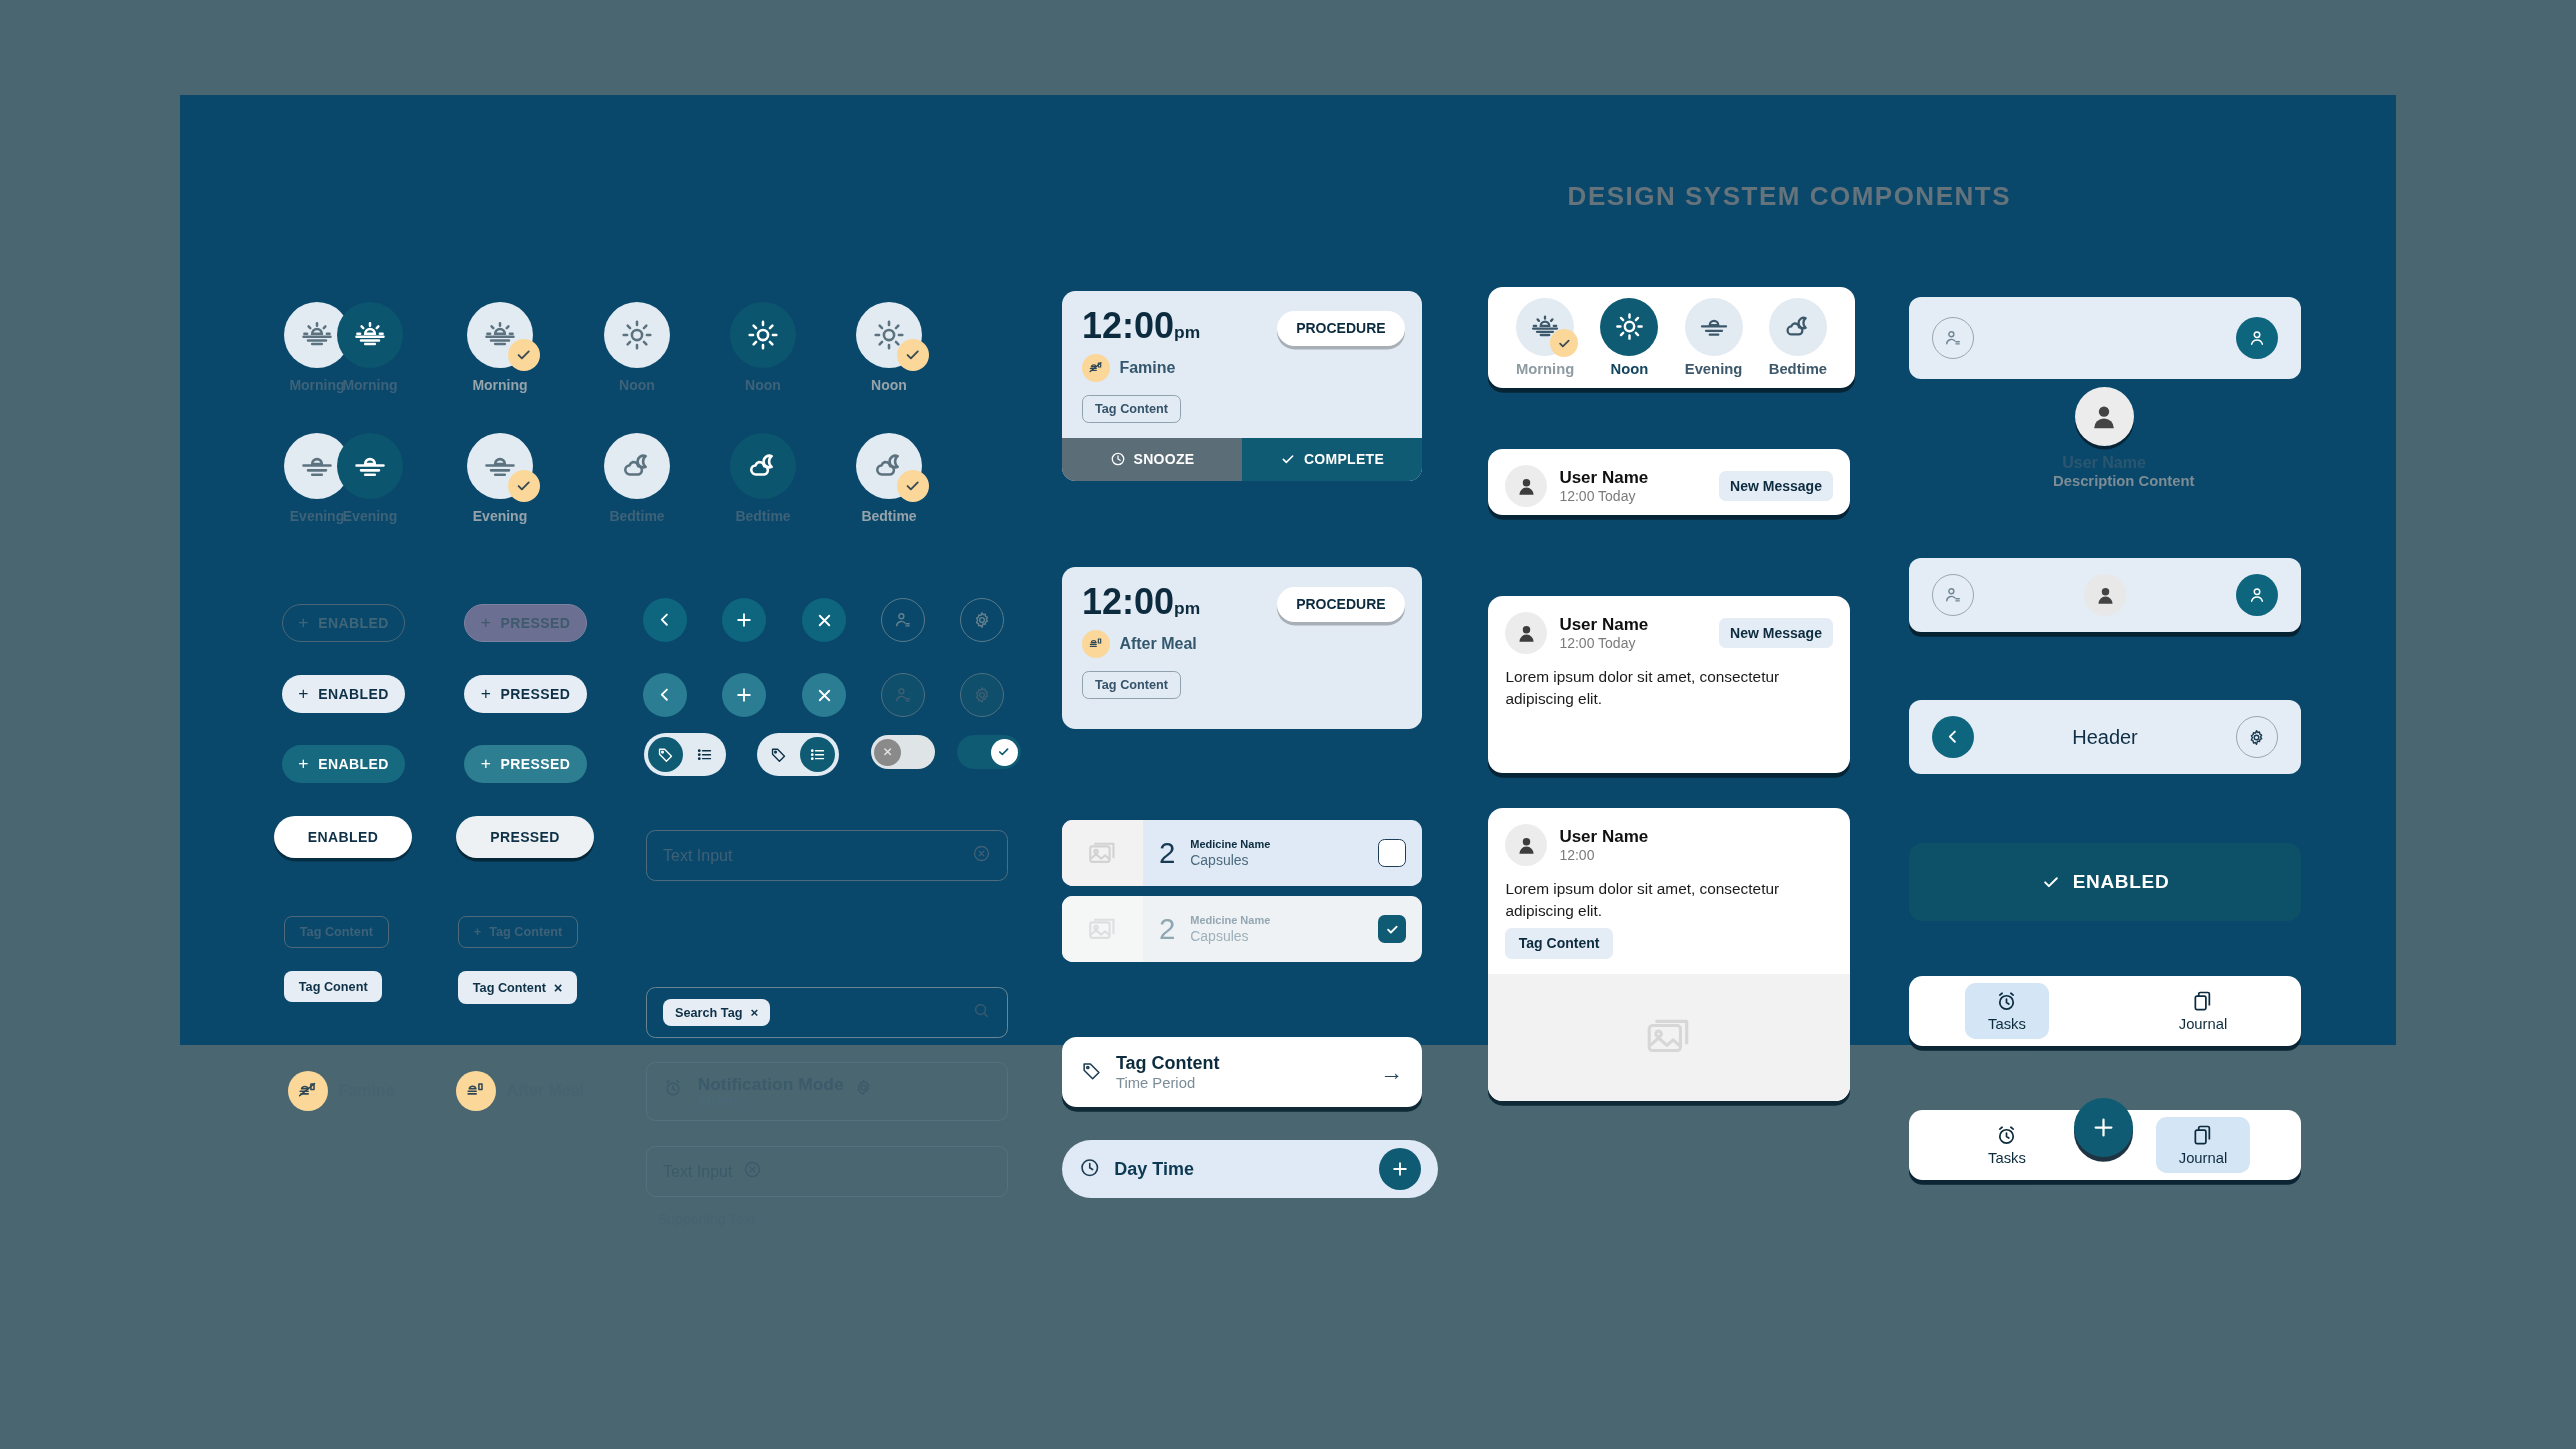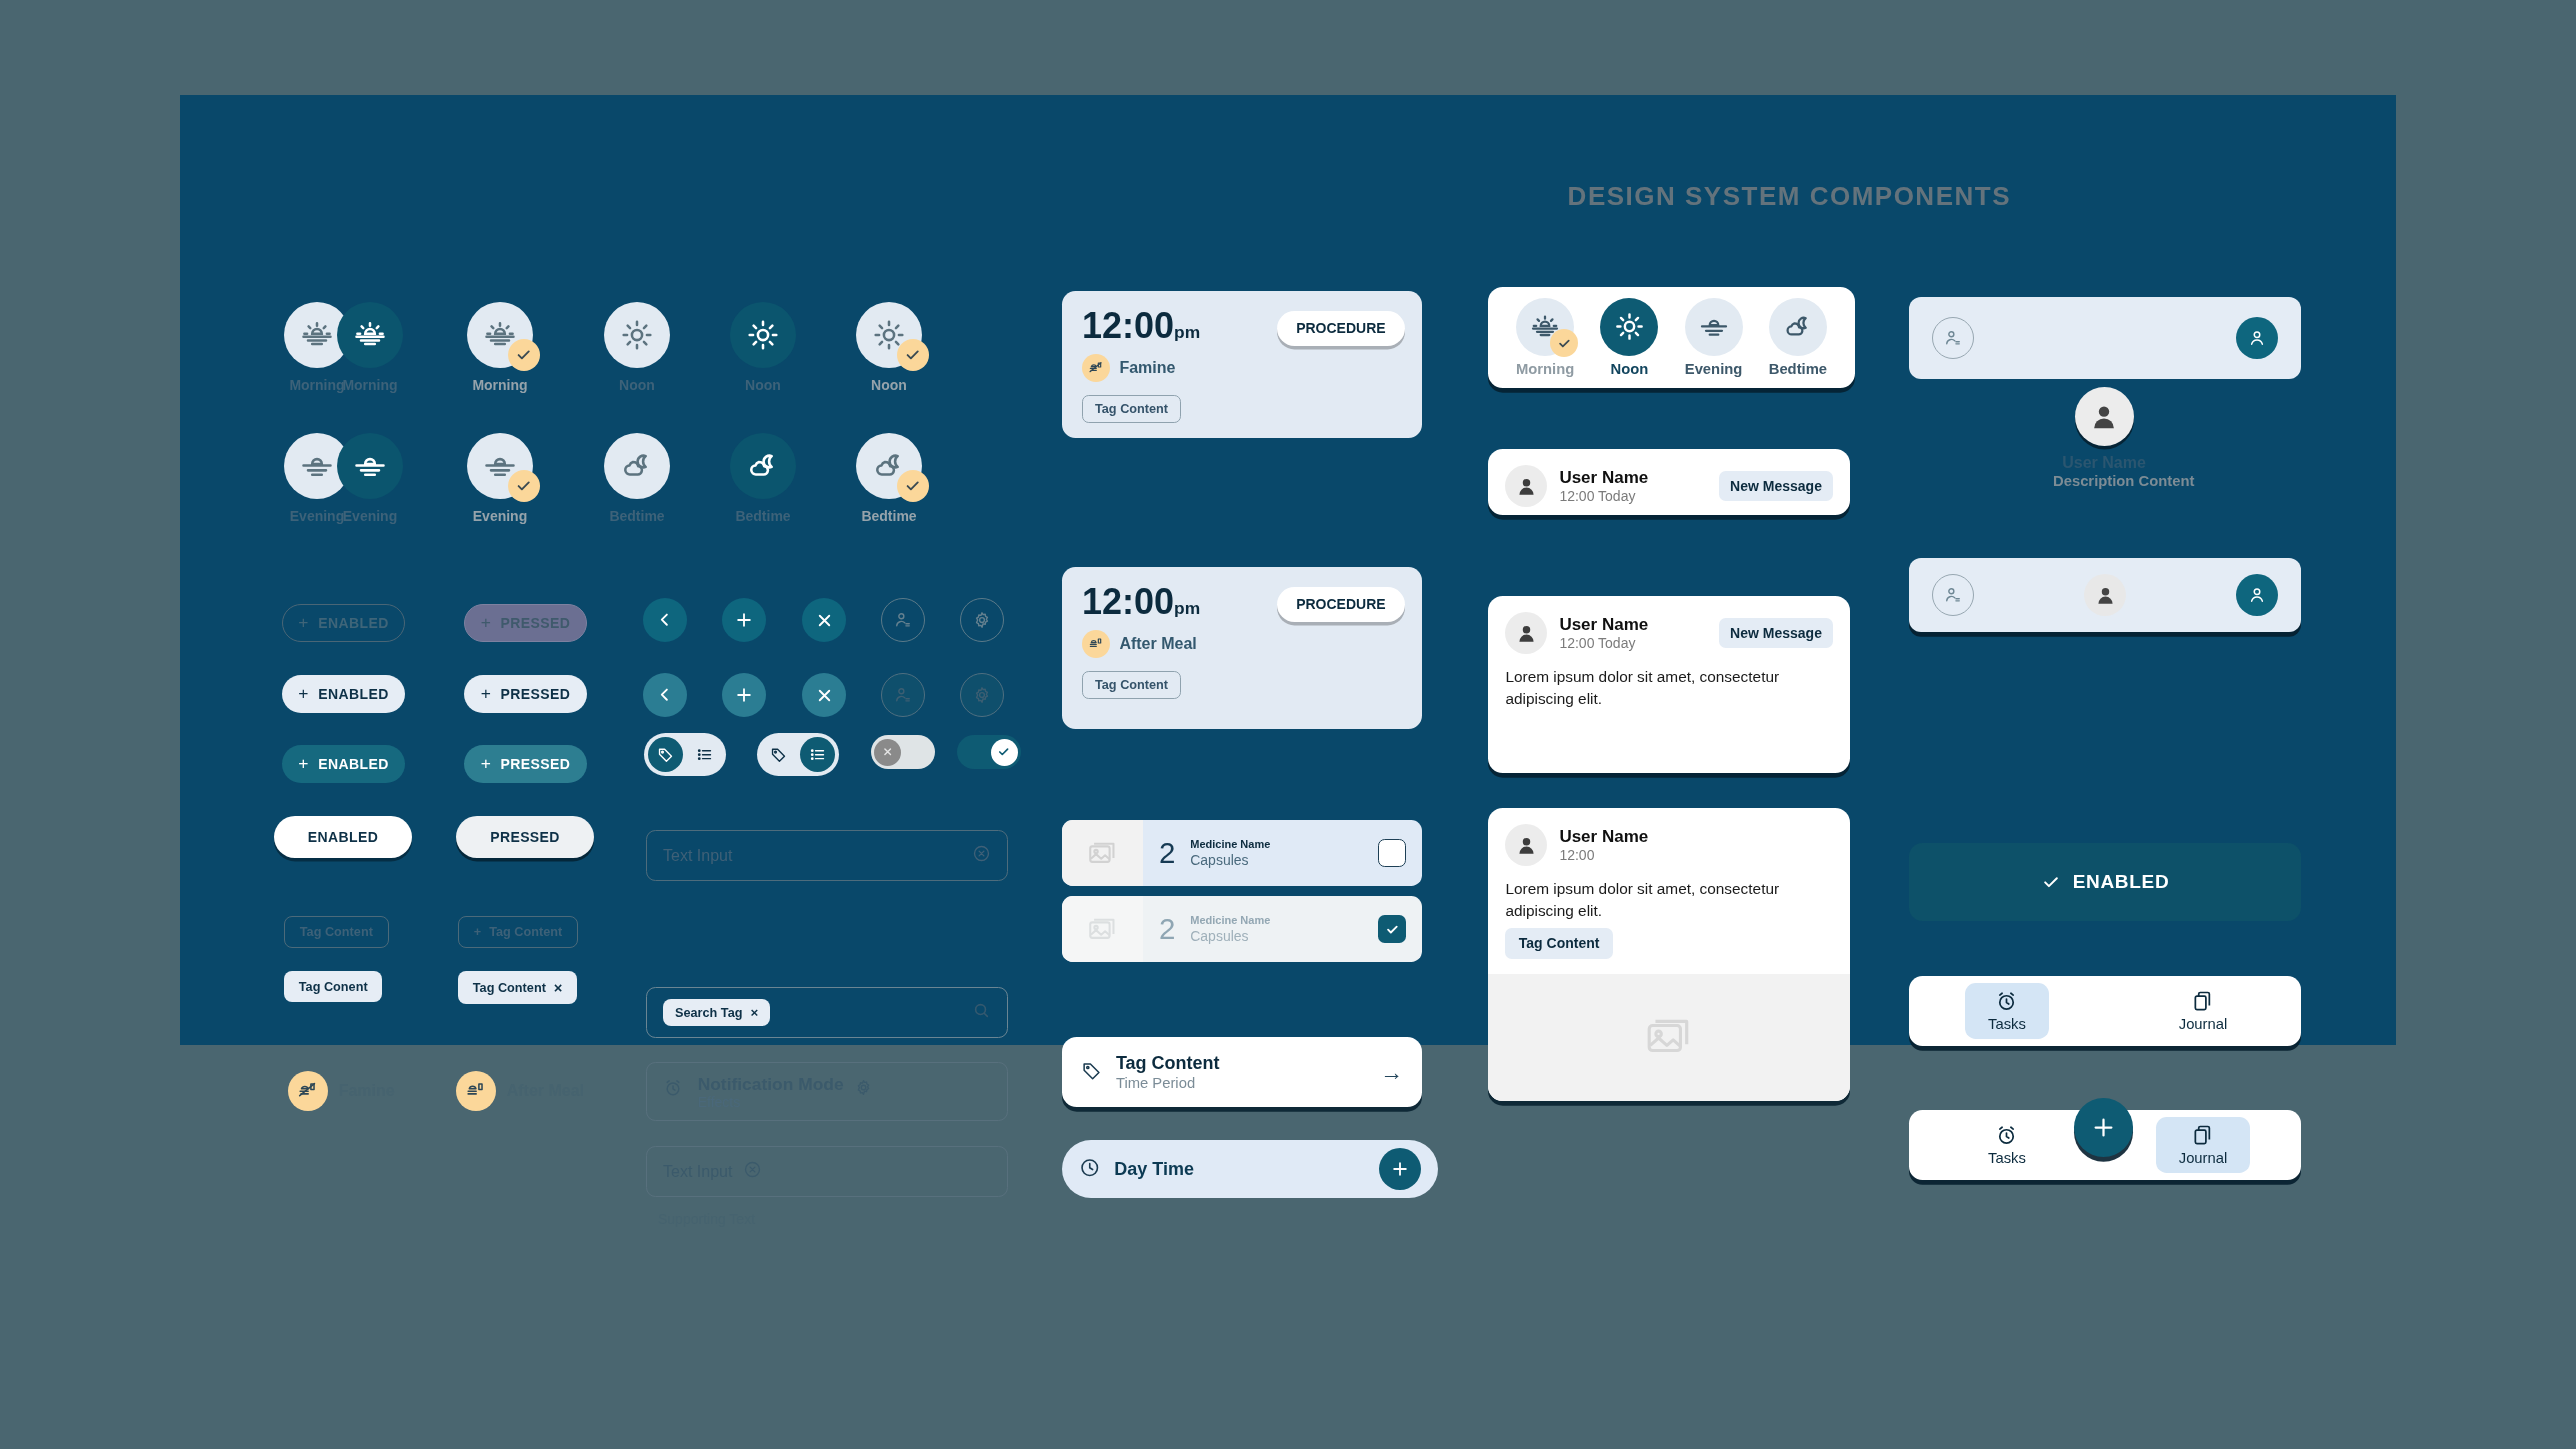--- a/index.html
+++ b/index.html
@@ -610,20 +610,35 @@
           <svg width="16" height="16" viewBox="0 0 24 24" fill="none" stroke="#2e4756" stroke-width="1.8" stroke-linecap="round" stroke-linejoin="round">
             <path d="M3.5 12.5h9M4.5 15.5h8M5 9.8a4 4 0 0 1 7.5 0z"></path>
               <path d="M15.5 4.5h3.5v6h-3.5z"></path>
               <path d="M3 17.5L19.5 4"></path>
           </svg>
         </div>
         <div class="mt">Famine</div>
       </div>
       <div class="tagbox">Tag Content</div>
     </div>
+    <div class="acts">
+      <div class="snooze">
+        <svg width="16" height="16" viewBox="0 0 24 24" fill="none" stroke="#fff" stroke-width="1.9" stroke-linecap="round">
+            <circle cx="12" cy="12" r="8.6"></circle>
+            <path d="M12 7.4V12l3.2 2"></path>
+          </svg>
+        <span>SNOOZE</span>
+      </div>
+      <div class="complete">
+        <svg width="16" height="16" viewBox="0 0 24 24" fill="none" stroke="#fff" stroke-width="2.4" stroke-linecap="round" stroke-linejoin="round">
+            <path d="M5 12.5l4.5 4.5L19 7.5"></path>
+          </svg>
+        <span>COMPLETE</span>
+      </div>
+    </div>
   </div>
 
   <div class="alarm" style="position:absolute;left:1062px;top:567px;border-radius:13.4px;">
     <div class="body" style="padding-bottom:29.5px;">
       <div class="time">
         <span style="font-size:36px;">12:00</span><span>pm</span>
       </div>
       <div class="procbtn">PROCEDURE</div>
       <div class="meal">
         <div class="mc">
@@ -879,20 +894,34 @@
         </svg>
     </div>
     <div class="av-sm av-teal">
       <svg width="20" height="20" viewBox="0 0 24 24" fill="none" stroke="#fff" stroke-width="1.8" stroke-linecap="round">
           <circle cx="12" cy="8" r="3.3"></circle>
           <path d="M5.6 19.4a6.6 6.6 0 0 1 12.8 0"></path>
         </svg>
     </div>
   </div>
 
+  <div class="bar" style="position:absolute;left:1909px;top:700px;width:392px;height:74px;">
+    <div class="av-sm av-teal">
+      <svg width="17.4" height="17.4" viewBox="0 0 24 24" fill="none" stroke="#fff" stroke-width="2.6" stroke-linecap="round" stroke-linejoin="round">
+          <path d="M15 5l-7 7 7 7"></path>
+        </svg>
+    </div>
+    <div style="font-size:20px;color:#0e2f45;">Header</div>
+    <div class="av-sm av-out">
+      <svg width="19" height="19" viewBox="0 0 24 24" fill="none" stroke="#1b3b50" stroke-width="1.8" stroke-linejoin="round">
+        <circle cx="12" cy="12" r="2.9"></circle>
+        <path d="M12 3.4l1.3 2.2 2.5-.5.5 2.5 2.2 1.3-1.3 2.2 1.3 2.2-2.2 1.3-.5 2.5-2.5-.5L12 20.6l-1.3-2.2-2.5.5-.5-2.5-2.2-1.3L6.8 12 5.5 9.8l2.2-1.3.5-2.5 2.5.5z"></path>
+      </svg>
+    </div>
+  </div>
 
   <div style="position:absolute;left:1909px;top:843px;width:392px;height:78px;background:#0d5169;border-radius:13.4px;display:flex;align-items:center;justify-content:center;gap:12px;">
     <svg width="20" height="20" viewBox="0 0 24 24" fill="none" stroke="#fff" stroke-width="2.4" stroke-linecap="round" stroke-linejoin="round">
         <path d="M5 12.5l4.5 4.5L19 7.5"></path>
       </svg>
     <span style="font-size:19px;font-weight:bold;color:#fff;letter-spacing:0.7px;">ENABLED</span>
   </div>
 
   <div class="navbar" style="position:absolute;left:1909px;top:976px;width:392px;">
     <div class="tab">

